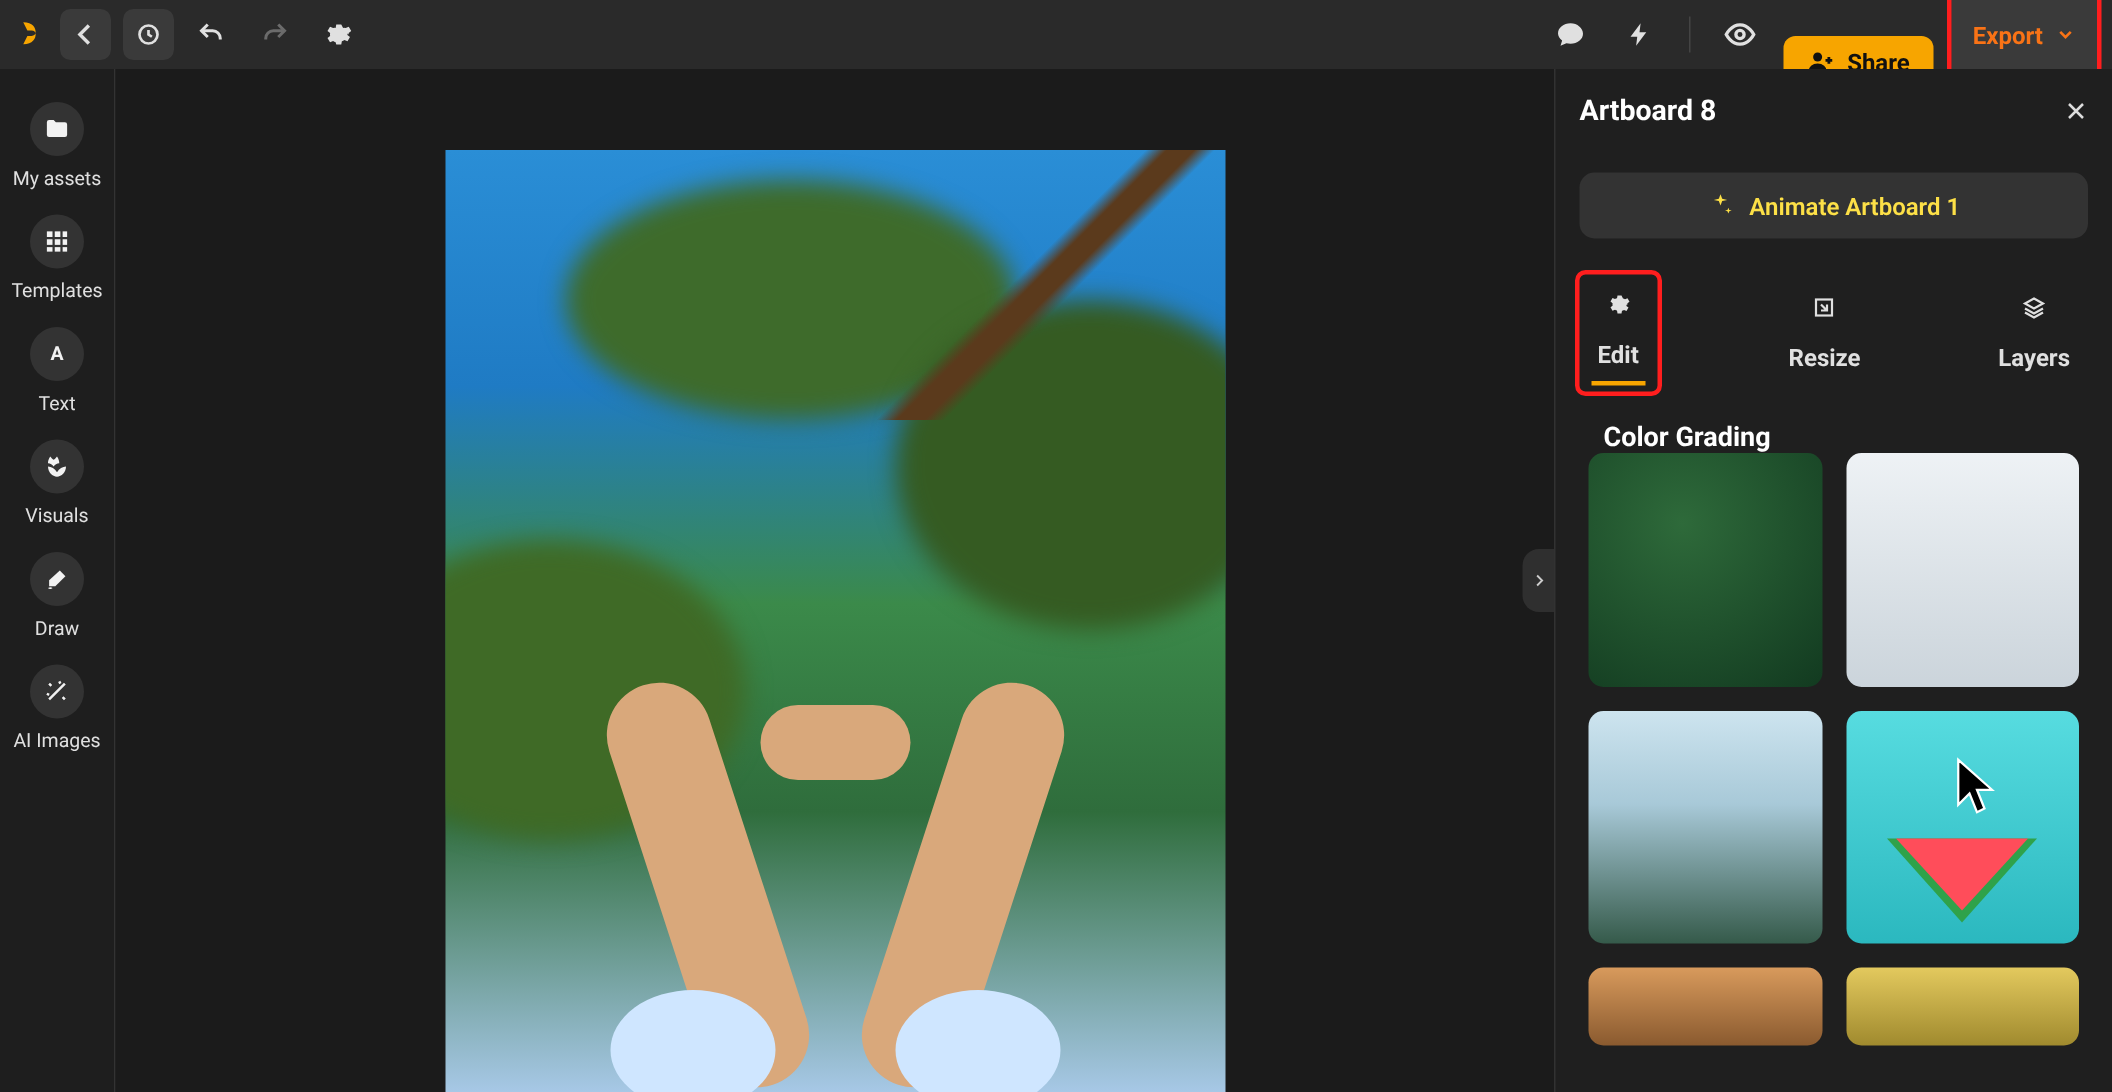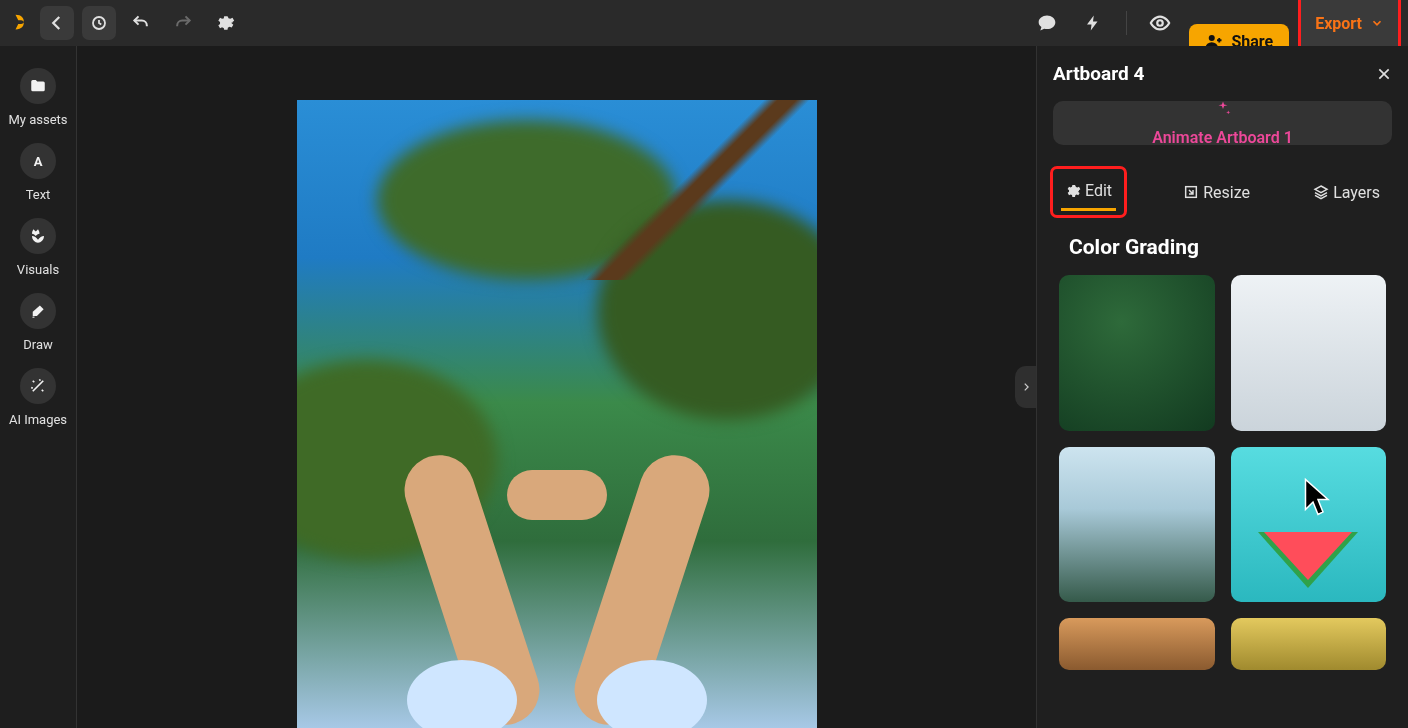--- a/index.html
+++ b/index.html
@@ -96,34 +96,34 @@
     position: absolute; top: 46px; right: 0; bottom: 0; width: 372px;
     background: #1f1f1f; border-left: 1px solid #323232;
     display: flex; flex-direction: column; padding: 16px 10px 0 10px;
   }
   .rp-header { display:flex; align-items:center; justify-content:space-between;
     padding: 0 6px 16px 6px; }
   .rp-title { font-size: 19px; font-weight: 700; color:#fff; }
   .rp-close { color:#ddd; cursor:pointer; font-size:18px; }
 
   .rp-animate {
-    margin: 0 6px 18px 6px; height:44px; border-radius:10px;
+    margin: 14px 6px 18px 6px; height:44px; border-radius:10px;
     background:#333; display:flex; align-items:center; justify-content:center;
-    gap:10px; color:#ec4899; font-weight:600; cursor:pointer;flex-direction:column;
+    gap:10px; color:#fde047; font-weight:600; cursor:pointer;
   }
 
   .rp-tabs { display:flex; align-items:center; justify-content:space-between;
     padding: 6px 14px 0 6px; }
-  .rp-tab { display:flex; align-items:center; gap:4px; color:#e0e0e0;
-    font-weight:400; cursor:pointer; padding:8px 4px; }
+  .rp-tab { display:flex; align-items:center; gap:16px; color:#e0e0e0;
+    font-weight:700; cursor:pointer; padding:8px 4px;flex-direction:column; }
   .rp-tab.active { border-bottom: 3px solid #f7a500; }
   .tab-wrap { padding:4px 8px; border-radius:4px; }
   .tab-wrap.hl { outline:3px solid #ff1e1e; }
 
-  .rp-section-title { font-weight:700; color:#fff; padding: 20px 22px 16px; font-size:21px; }
+  .rp-section-title { font-weight:700; color:#fff; padding: 20px 22px 0; font-size:18px; }
 
   .rp-grid {
     display:grid; grid-template-columns:1fr 1fr; gap:16px; padding:0 12px 12px;
     overflow-y:auto;
   }
   .thumb {
     aspect-ratio: 1/1; border-radius:10px; background:#333;
     cursor:pointer; position:relative; overflow:hidden;
   }
   .t1{background:radial-gradient(circle at 40% 30%,#2e6a3a,#123a20);}
@@ -233,20 +233,36 @@
 <div class="leftbar">
   <div class="lb-item">
     <div class="lb-icon">
       <svg width="18" height="18" viewBox="0 0 24 24" fill="currentColor">
           <path d="M3 6a2 2 0 0 1 2-2h4l2 2h8a2 2 0 0 1 2 2v9a2 2 0 0 1-2 2H5a2 2 0 0 1-2-2V6z"></path>
         </svg>
     </div>
     <span class="lb-label">My assets</span>
   </div>
 
+  <div class="lb-item">
+    <div class="lb-icon">
+      <svg width="18" height="18" viewBox="0 0 24 24" fill="currentColor">
+          <rect x="3" y="3" width="5" height="5"></rect>
+          <rect x="10" y="3" width="5" height="5"></rect>
+          <rect x="17" y="3" width="4" height="5"></rect>
+          <rect x="3" y="10" width="5" height="5"></rect>
+          <rect x="10" y="10" width="5" height="5"></rect>
+          <rect x="17" y="10" width="4" height="5"></rect>
+          <rect x="3" y="17" width="5" height="4"></rect>
+          <rect x="10" y="17" width="5" height="4"></rect>
+          <rect x="17" y="17" width="4" height="4"></rect>
+        </svg>
+    </div>
+    <span class="lb-label">Templates</span>
+  </div>
 
   <div class="lb-item">
     <div class="lb-icon">
       <span style="font-weight:700">A</span>
     </div>
     <span class="lb-label">Text</span>
   </div>
 
 
   <div class="lb-item">
@@ -292,21 +308,21 @@
   </div>
   <div class="panel-toggle">
     <svg width="10" height="10" viewBox="0 0 24 24" fill="none" stroke="currentColor" stroke-width="3">
         <polyline points="9 4 17 12 9 20"></polyline>
       </svg>
   </div>
 </div>
 
 <div class="rightpanel">
   <div class="rp-header">
-    <div class="rp-title">Artboard 4</div>
+    <div class="rp-title">Artboard 8</div>
     <div class="rp-close">
       <svg width="16" height="16" viewBox="0 0 24 24" fill="none" stroke="currentColor" stroke-width="2.5">
           <path d="M5 5l14 14M19 5L5 19"></path>
         </svg>
     </div>
   </div>
 
   <div class="rp-animate">
     <span>
       <svg width="18" height="18" viewBox="0 0 24 24" fill="currentColor">

